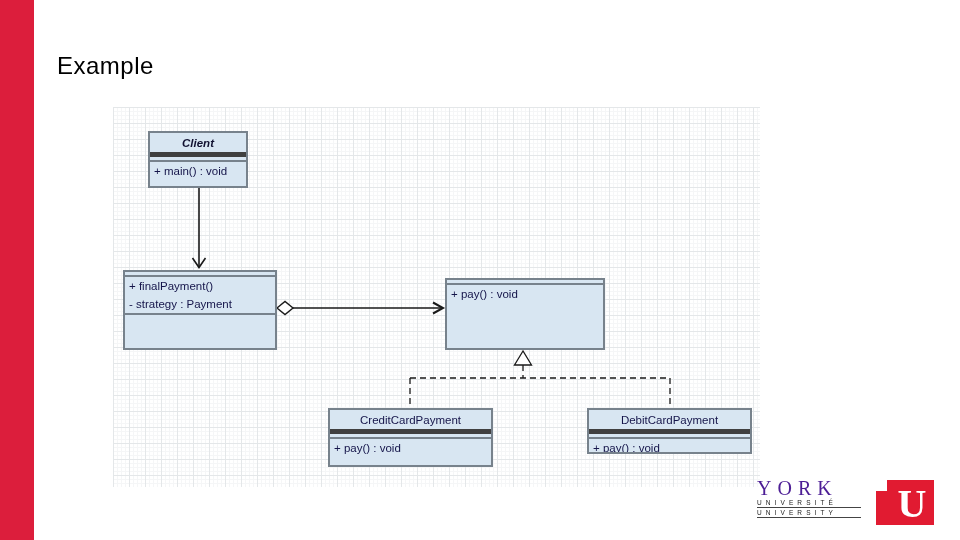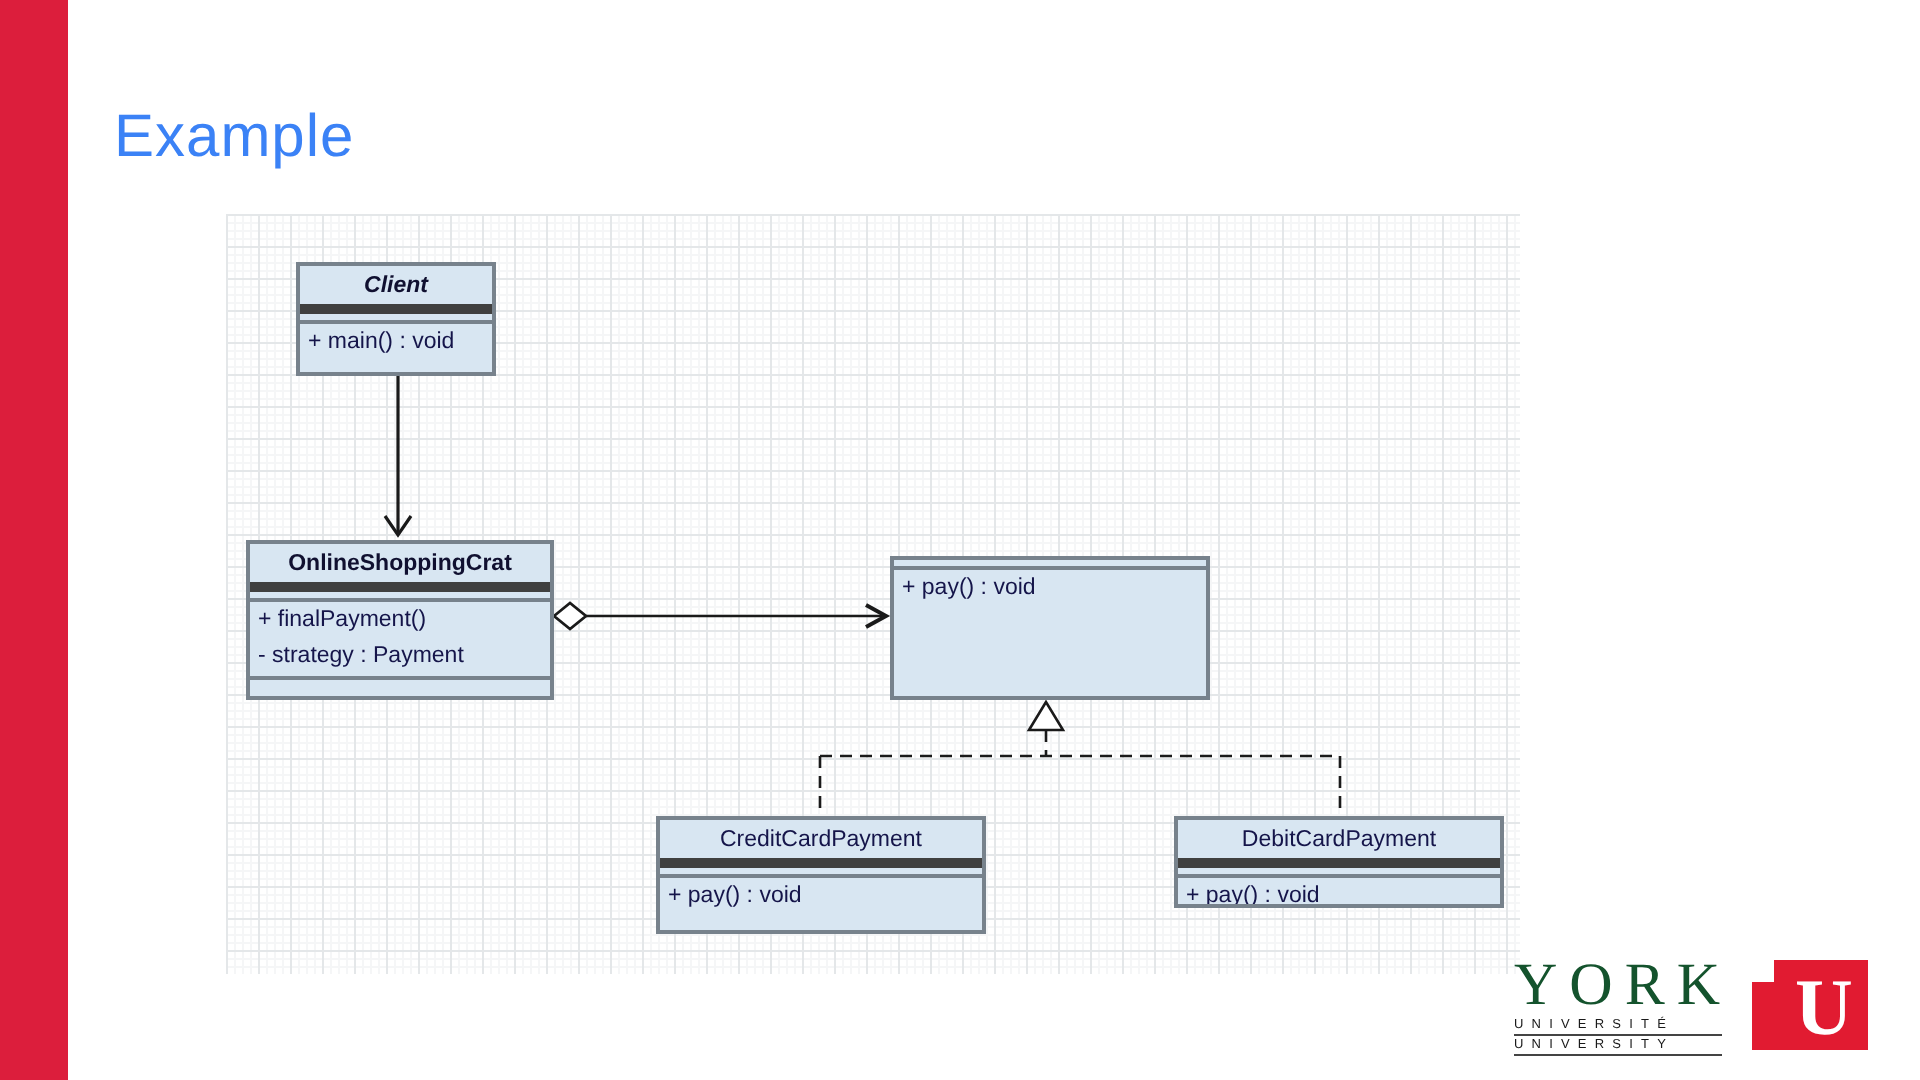--- a/index.html
+++ b/index.html
@@ -5,21 +5,21 @@
   html,body{margin:0;padding:0;}
   body{
     width:960px;height:540px;position:relative;overflow:hidden;
     background:#ffffff;font-family:"Liberation Sans",sans-serif;
   }
   .red-bar{
     position:absolute;left:0;top:0;width:34px;height:540px;background:#dc1e3c;
   }
   .slide-title{
     position:absolute;left:57px;top:52px;margin:0;
-    font-size:30px;font-weight:400;color:#3b82f6;letter-spacing:0.5px;
+    font-size:24px;font-weight:400;color:#000000;letter-spacing:0.5px;
   }
   
   .canvas{
     position:absolute;left:113px;top:107px;width:647px;height:380px;
     background-color:#ffffff;
     background-image:
       linear-gradient(#e4e7e9 1px, transparent 1px),
       linear-gradient(90deg,#e4e7e9 1px, transparent 1px),
       linear-gradient(#f5f6f7 1px, transparent 1px),
       linear-gradient(90deg,#f5f6f7 1px, transparent 1px);
@@ -44,22 +44,22 @@
   .stereotype{display:block;}
   
   .box-client {left:35px; top:24px; width:100px;height:57px;}
   .box-cart   {left:10px; top:163px;width:154px;height:80px;}
   .box-payment{left:332px;top:171px;width:160px;height:72px;}
   .box-credit {left:215px;top:301px;width:165px;height:59px;}
   .box-debit  {left:474px;top:301px;width:165px;height:46px;}
   
   .logo{position:absolute;left:757px;top:478px;width:200px;height:57px;}
   .logo-word{
-    font-family:"Liberation Serif",serif;font-size:30px;line-height:1;
-    letter-spacing:6px;color:#14532d;font-weight:500;
+    font-family:"Liberation Serif",serif;font-size:20px;line-height:1;
+    letter-spacing:6px;color:#4c1d95;font-weight:500;
   }
   .logo-sub{
     display:block;width:104px;font-size:6.5px;letter-spacing:4.1px;
     color:#1a1a1a;border-bottom:1px solid #444;padding-bottom:1px;margin-top:1px;
     white-space:nowrap;
   }
   .logo-mark{
     position:absolute;left:119px;top:2px;width:58px;height:45px;background:#e11b31;
   }
   .logo-mark::before{ 
@@ -102,21 +102,20 @@
     </g>
   </svg>
 
   <div class="uml box-client">
     <div class="uml-title italic">Client</div>
     <div class="uml-gap"></div>
     <div class="uml-row">+ main() : void</div>
   </div>
 
   <div class="uml box-cart">
-    <div class="uml-title">OnlineShoppingCrat</div>
     <div class="uml-gap"></div>
     <div class="uml-row">+ finalPayment()</div>
     <div class="uml-row sep">- strategy : Payment</div>
   </div>
 
   <div class="uml box-payment">
     <div class="uml-gap"></div>
     <div class="uml-row">+ pay() : void</div>
   </div>
 

